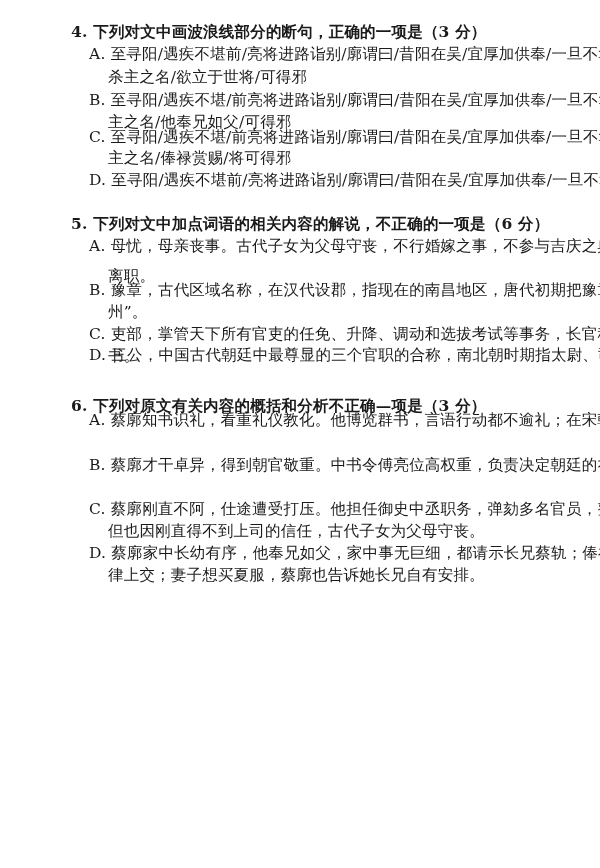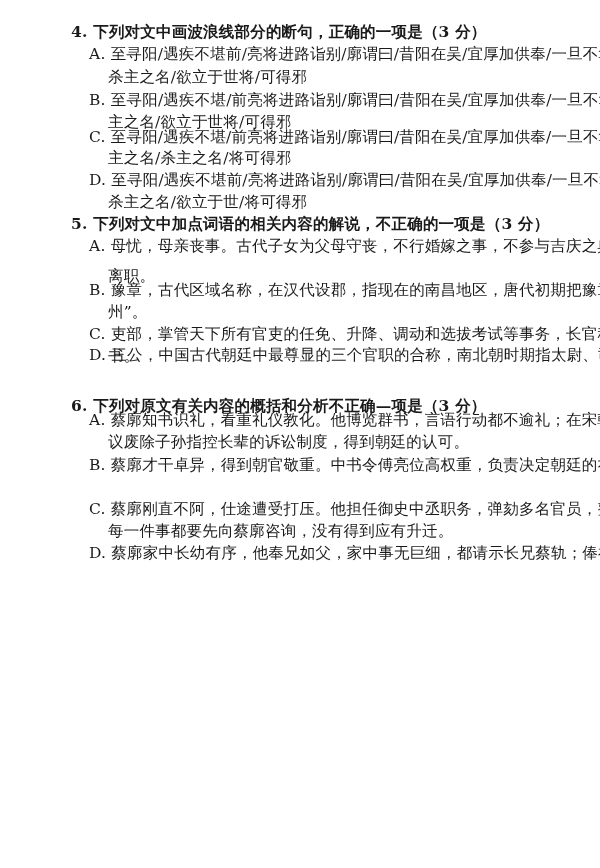--- a/index.html
+++ b/index.html
@@ -15,37 +15,36 @@
 </style>
 </head>
 <body>
 
 <div class="page">
 
   <div class="line q" style="top:22px">4. 下列对文中画波浪线部分的断句，正确的一项是（3 分）</div>
   <div class="line opt" style="top:44px">A. 至寻阳/遇疾不堪前/亮将进路诣别/廓谓曰/昔阳在吴/宜厚加供奉/一旦不幸/卿诸人有</div>
   <div class="line cont" style="top:67px">杀主之名/欲立于世将/可得邪</div>
   <div class="line opt" style="top:90px">B. 至寻阳/遇疾不堪/前亮将进路诣别/廓谓曰/昔阳在吴/宜厚加供奉/一旦不幸/卿诸人有杀</div>
-  <div class="line cont" style="top:112px">主之名/欲立于世将/可得邪</div>
+  <div class="line cont" style="top:112px">主之名/他奉兄如父/可得邪</div>
   <div class="line opt" style="top:127px">C. 至寻阳/遇疾不堪/前亮将进路诣别/廓谓曰/昔阳在吴/宜厚加供奉/一旦不幸/卿诸人有杀</div>
-  <div class="line cont" style="top:148px">主之名/杀主之名/将可得邪</div>
+  <div class="line cont" style="top:148px">主之名/俸禄赏赐/将可得邪</div>
   <div class="line opt" style="top:170px">D. 至寻阳/遇疾不堪前/亮将进路诣别/廓谓曰/昔阳在吴/宜厚加供奉/一旦不幸/卿诸人有</div>
-  <div class="line cont" style="top:192px">杀主之名/欲立于世/将可得邪</div>
 
-  <div class="line q" style="top:214px">5. 下列对文中加点词语的相关内容的解说，不正确的一项是（3 分）</div>
+  <div class="line q" style="top:214px">5. 下列对文中加点词语的相关内容的解说，不正确的一项是（6 分）</div>
   <div class="line opt" style="top:236px">A. 母忧，母亲丧事。古代子女为父母守丧，不行婚嫁之事，不参与吉庆之典，官者须</div>
   <div class="line cont" style="top:266px">离职。</div>
   <div class="line opt" style="top:280px">B. 豫章，古代区域名称，在汉代设郡，指现在的南昌地区，唐代初期把豫章郡改为“洪</div>
   <div class="line cont" style="top:302px">州”。</div>
 
   <div class="line opt" style="top:324px">C. 吏部，掌管天下所有官吏的任免、升降、调动和选拔考试等事务，长官称为吏部尚</div>
   <div class="line cont" style="top:346px">书。</div>
   <div class="line opt" style="top:345px">D. 三公，中国古代朝廷中最尊显的三个官职的合称，南北朝时期指太尉、司徒、司空。</div>
 
   <div class="line q" style="top:396px">6. 下列对原文有关内容的概括和分析不正确—项是（3 分）</div>
   <div class="line opt" style="top:410px">A. 蔡廓知书识礼，看重礼仪教化。他博览群书，言语行动都不逾礼；在宋朝为官，建</div>
-  <div class="line cont" style="top:432px">议废除子孙指控长辈的诉讼制度，得到朝廷的认可。</div>
   <div class="line opt" style="top:455px">B. 蔡廓才干卓异，得到朝官敬重。中书令傅亮位高权重，负责决定朝廷的礼仪典章，</div>
   <div class="line opt" style="top:499px">C. 蔡廓刚直不阿，仕途遭受打压。他担任御史中丞职务，弹劾多名官员，整肃了官场；</div>
-  <div class="line cont" style="top:521px">每一件事都要先向蔡廓咨询，没有得到应有升迁。</div>
+  <div class="line cont" style="top:521px">但也因刚直得不到上司的信任，古代子女为父母守丧。</div>
   <div class="line opt" style="top:543px">D. 蔡廓家中长幼有序，他奉兄如父，家中事无巨细，都请示长兄蔡轨；俸禄赏赐，一</div>
+  <div class="line cont" style="top:565px">律上交；妻子想买夏服，蔡廓也告诉她长兄自有安排。</div>
 
 </div>
 
 </body></html>

